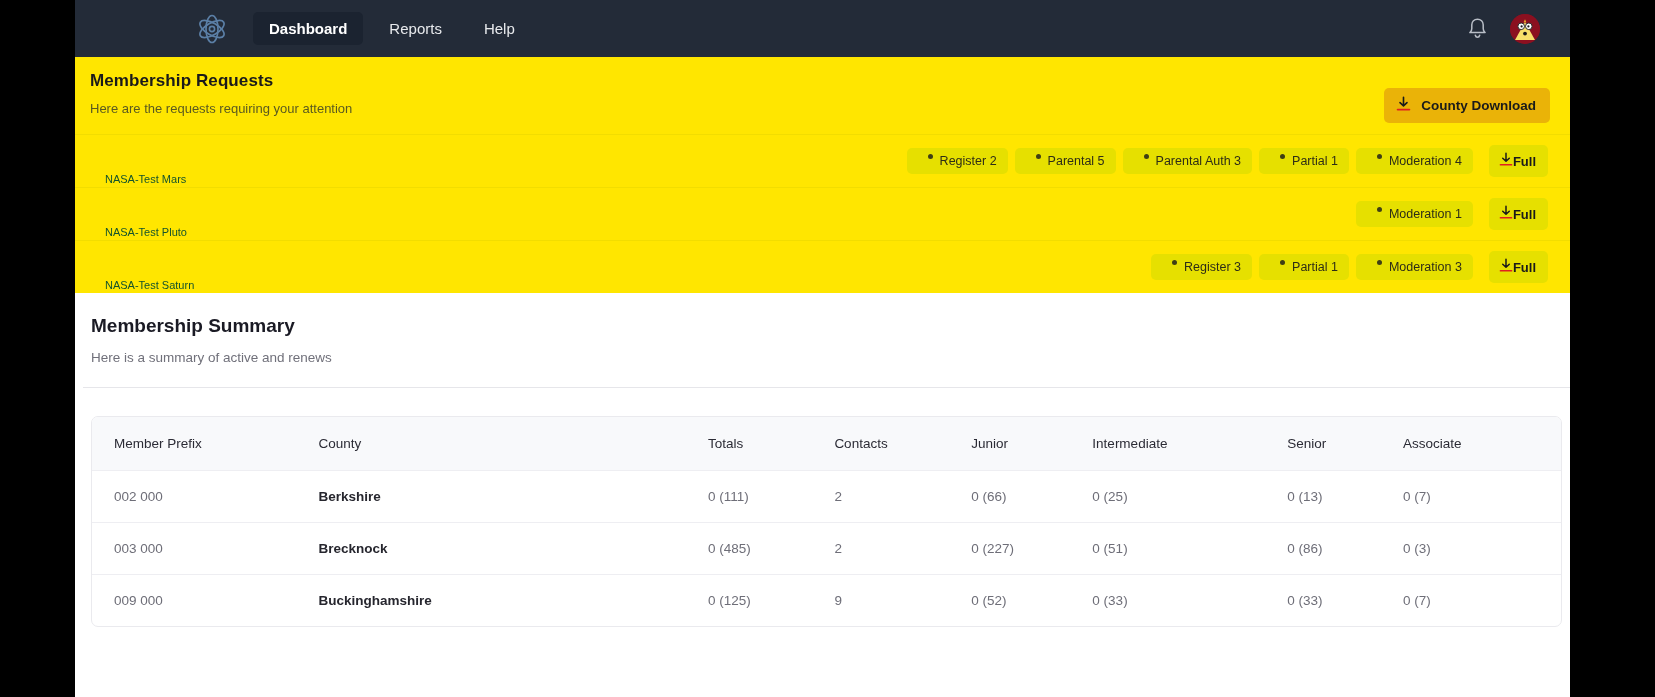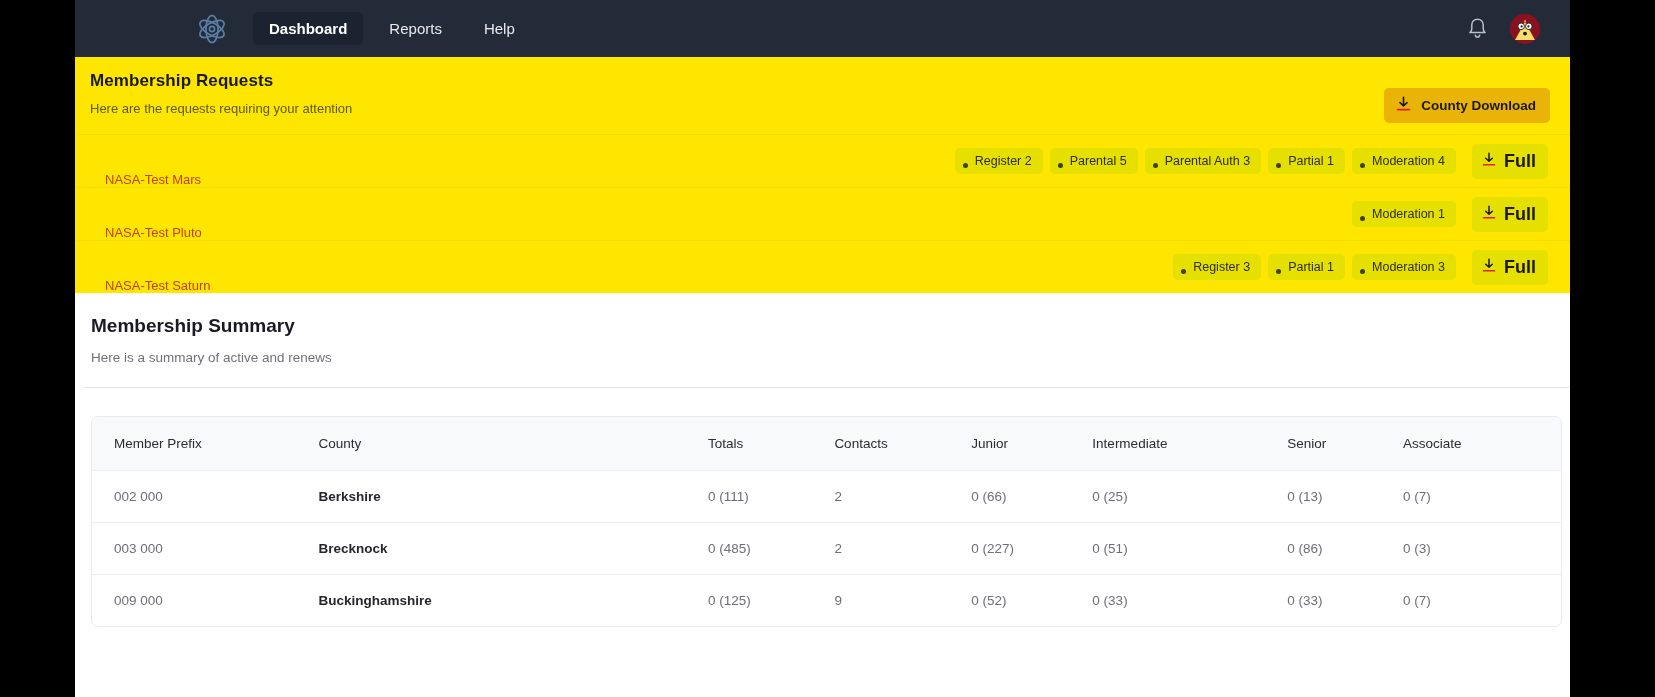--- a/index.html
+++ b/index.html
@@ -120,57 +120,56 @@
   }
   .req-row {
     display: flex;
     align-items: center;
     height: 53px;
     border-top: 1px solid #f2dd00;
     padding: 0 22px 0 30px;
   }
   .req-row:first-child { border-top: 1px solid #f2dd00; }
   .req-name {
-    font-size: 13px;
-    color: #c2410c;
+    font-size: 11px;
+    color: #14532d;
     margin-top: 36px;
   }
   .req-badges {
     margin-left: auto;
     display: flex;
     align-items: center;
     gap: 7px;
   }
   .badge {
     background: #e6e000;
     border-radius: 5px;
-    padding: 6px 11px 6px 8px;
+    padding: 6px 11px 6px 21px;
     font-size: 12.5px;
     color: #2d2d16;
     display: flex;
-    align-items: flex-end;
+    align-items: flex-start;
     gap: 7px;
     white-space: nowrap;
     cursor: pointer;
   }
   .badge .dot {
     width: 5px; height: 5px;
     border-radius: 50%;
     background: #3f3f14;
     flex: none;
   }
   .full-dl {
     background: #e6e000;
     border: none;
     border-radius: 5px;
     padding: 7px 12px 7px 10px;
     display: flex;
     align-items: center;
-    gap: 8px;
-    font-size: 18px;
+    font-size: 13px;
     color: #1a1a1a;
     font-weight: 600;
     cursor: pointer;
     margin-left: 9px;
     font-family: "Liberation Sans", sans-serif;
   }
 
   
   .summary {
     background: #ffffff;

